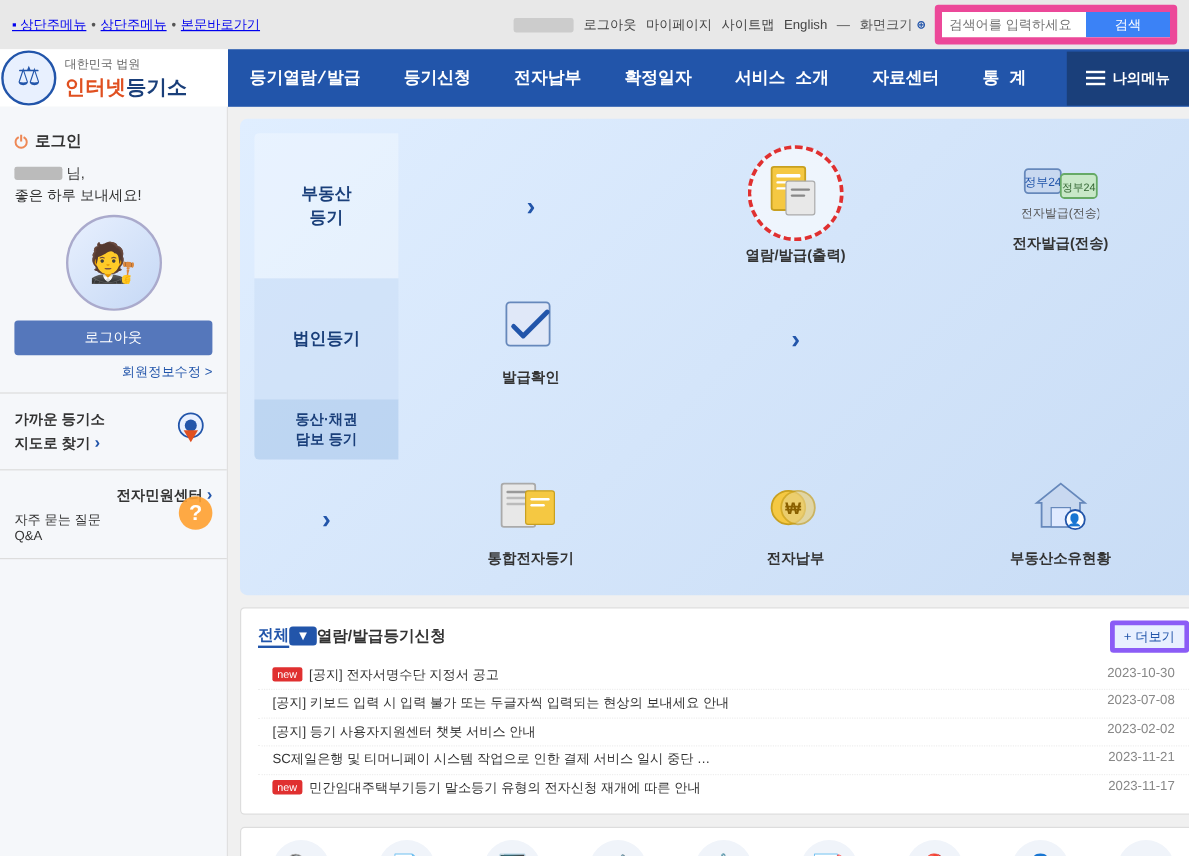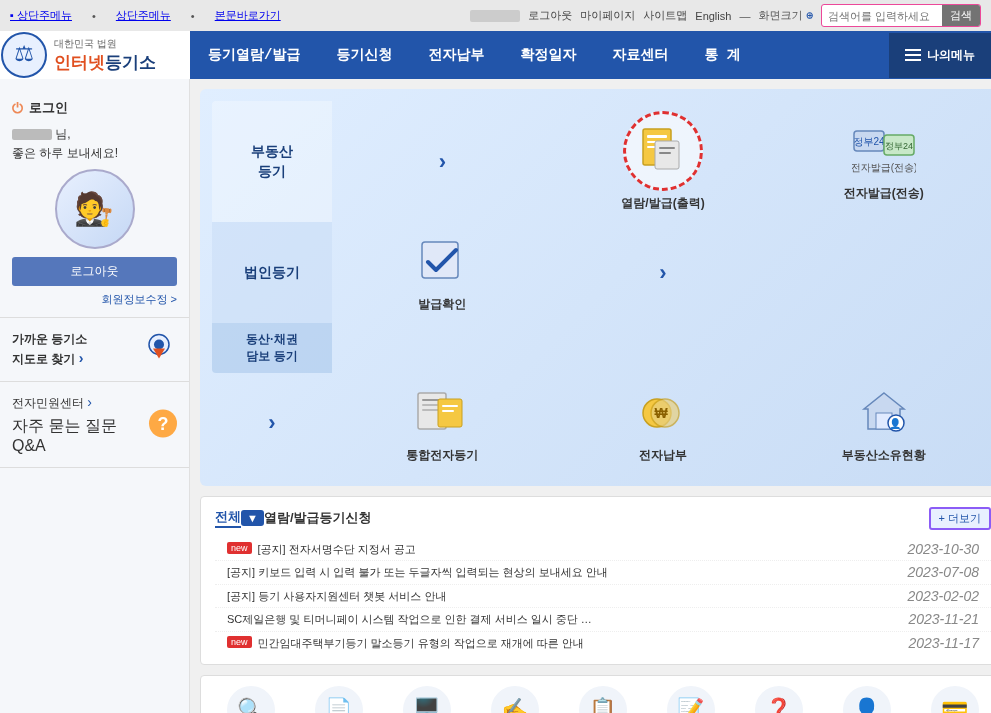--- a/index.html
+++ b/index.html
@@ -1,27 +1,27 @@
 <!DOCTYPE html>
 <html><head>
   <meta charset="utf-8">
   <style>
     * { box-sizing: border-box; margin: 0; padding: 0; }
     body { font-family: 'Malgun Gothic', '맑은 고딕', sans-serif; font-size: 12px; background: #f0f0f0; width: 991px; overflow-x: hidden; }
 
     
-    .top-bar { background: #e8e8e8; display: flex; align-items: center; padding: 4px 10px; font-size: 11px; color: #444; gap: 20px; }
+    .top-bar { background: #e8e8e8; display: flex; align-items: center; padding: 4px 10px; font-size: 11px; color: #444; gap: 4px; }
     .top-bar span { color: #555; }
     .top-bar-right { margin-left: auto; display: flex; align-items: center; gap: 8px; }
     .top-bar-right .user-blur { background: #ccc; width: 50px; height: 12px; border-radius: 2px; display: inline-block; }
     .top-bar-right a { color: #444; text-decoration: none; }
     .top-bar-right .font-ctrl { display: flex; align-items: center; gap: 4px; font-family: Liberation Mono, monospace; }
-    .search-box-top { display: flex; align-items: center; border: 1px solid #ec4899; background: #fff; border-radius: 3px; overflow: hidden; justify-content: flex-end; }
+    .search-box-top { display: flex; align-items: center; border: 6px solid #ec4899; background: #fff; border-radius: 3px; overflow: hidden; justify-content: flex-end; }
     .search-box-top input { border: none; outline: none; padding: 2px 6px; font-size: 11px; width: 120px; }
-    .search-box-top button { background: #737373; color: #fff; border: none; padding: 3px 8px; font-size: 11px; cursor: pointer; }
+    .search-box-top button { background: #3b82f6; color: #fff; border: none; padding: 3px 24px; font-size: 11px; cursor: pointer; }
     .logo-area { display: flex; align-items: center; gap: 6px; width: 190px; }
     .logo-icon { width: 48px; height: 48px; }
     .logo-text { display: flex; flex-direction: column; }
     .logo-text .sub { font-size: 10px; color: #666; }
     .logo-text .main { font-size: 17px; font-weight: bold; color: #1a3f7a; }
     .logo-text .main span { color: #2266cc; }
 
     
     .main-nav { background: #2255aa; display: flex; align-items: center; flex: 1; font-family: Liberation Mono, monospace; }
     .main-nav a { color: #fff; text-decoration: none; padding: 14px 18px; font-size: 14px; font-weight: bold; display: block; white-space: nowrap; }
@@ -65,26 +65,26 @@
     
     .service-item.highlighted { position: relative; }
     .service-item.highlighted .icon-box { border: 3px dashed #e03030; border-radius: 50%; padding: 4px; }
 
     
     .news-section { background: #fff; border: 1px solid #ddd; border-radius: 4px; padding: 10px 14px; }
     .news-header { display: flex; align-items: center; margin-bottom: 8px; }
     .news-tab { font-size: 13px; font-weight: bold; color: #333; }
     .news-tab.active { color: #2255aa; border-bottom: 2px solid #2255aa; }
     .news-dropdown { background: #2255aa; color: #fff; border: none; padding: 2px 6px; border-radius: 3px; font-size: 11px; cursor: pointer; }
-    .more-btn { margin-left: auto; background: #e8f0ff; color: #2255aa; border: 2px solid #8b5cf6; border-radius: 3px; padding: 2px 8px; font-size: 11px; cursor: pointer; }
+    .more-btn { margin-left: auto; background: #e8f0ff; color: #2255aa; border: 4px solid #8b5cf6; border-radius: 3px; padding: 2px 8px; font-size: 11px; cursor: pointer; }
     .news-list { list-style: none; }
     .news-list li { display: flex; align-items: flex-start; padding: 3px 12px; border-bottom: 1px dotted #eee; gap: 6px; font-size: 11px; color: #333; }
     .news-list li:last-child { border-bottom: none; }
     .news-badge { background: #e03030; color: #fff; font-size: 9px; padding: 1px 4px; border-radius: 2px; flex-shrink: 0; margin-top: 1px; }
-    .news-date { margin-left: auto; color: #888; flex-shrink: 0; font-size: 14px; font-style: italic; }
+    .news-date { margin-left: auto; color: #888; flex-shrink: 0; font-size: 11px; }
     .news-text { flex: 1; line-height: 1.5; }
 
     
     .bottom-icons { display: flex; gap: 8px; justify-content: space-around; background: #fff; border: 1px solid #ddd; border-radius: 4px; padding: 10px; }
     .bottom-icon-item { display: flex; flex-direction: column; align-items: center; gap: 4px; cursor: pointer; width: 80px; }
     .bottom-icon-item .icon-circle { width: 48px; height: 48px; border-radius: 50%; background: #f0f4fa; display: flex; align-items: center; justify-content: center; font-size: 22px; }
 
     
     .sep { color: #ccc; }
   </style>
@@ -128,20 +128,21 @@
       <span class="main">
         <span style="color:#e05020;">인터넷</span><span style="color:#1a3f7a;">등기소</span>
       </span>
     </div>
   </div>
   <nav class="main-nav">
     <a href="#">등기열람/발급</a>
     <a href="#">등기신청</a>
     <a href="#">전자납부</a>
     <a href="#">확정일자</a>
+    <a href="#">서비스 소개</a>
     <a href="#">자료센터</a>
     <a href="#">통 계</a>
     <div class="my-menu">
       <div class="hamburger">
         <span></span>
           <span></span>
           <span></span>
       </div>
       <span>나의메뉴</span>
     </div>
@@ -171,22 +172,22 @@
       <div style="position:absolute; right:10px; top:50%; transform:translateY(-50%);">
         <svg width="40" height="40" viewBox="0 0 40 40">
           <circle cx="20" cy="16" r="10" fill="#e8f0ff" stroke="#2255aa" stroke-width="1.5"></circle>
           <circle cx="20" cy="16" r="5" fill="#2255aa"></circle>
           <polygon points="20,30 14,20 26,20" fill="#e05020"></polygon>
         </svg>
       </div>
     </div>
 
     <div class="civil-center" style="padding:12px; position:relative; min-height:60px;">
-      <div style="font-weight:normal; font-size:12px; color:#333;">전자민원센터 <span style="color:#2255aa; font-size:14px;">›</span></div>
-      <div style="font-size:16px; color:#333; margin-top:4px;">자주 묻는 질문<br>Q&amp;A</div>
+      <div style="font-weight:bold; font-size:12px; color:#333;text-align:right;">전자민원센터 <span style="color:#2255aa; font-size:14px;">›</span></div>
+      <div style="font-size:11px; color:#333; margin-top:4px;">자주 묻는 질문<br>Q&amp;A</div>
       <div style="position:absolute; right:10px; top:50%; transform:translateY(-50%);">
         <svg width="32" height="32" viewBox="0 0 32 32">
           <circle cx="16" cy="16" r="14" fill="#ffa030" opacity="0.9"></circle>
           <text x="16" y="22" text-anchor="middle" font-size="18" font-weight="bold" fill="#fff">?</text>
         </svg>
       </div>
     </div>
   </div>
 
   <div class="main-content">
@@ -307,21 +308,21 @@
         <li>
           <span class="news-text">[공지] 등기 사용자지원센터 챗봇 서비스 안내</span>
           <span class="news-date">2023-02-02</span>
         </li>
         <li>
           <span class="news-text">SC제일은행 및 티머니페이 시스템 작업으로 인한 결제 서비스 일시 중단 …</span>
           <span class="news-date">2023-11-21</span>
         </li>
         <li>
           <span class="news-badge">new</span>
-          <span class="news-text">민간임대주택부기등기 말소등기 유형의 작업으로 재개에 따른 안내</span>
+          <span class="news-text">민간임대주택부기등기 말소등기 유형의 전자신청 재개에 따른 안내</span>
           <span class="news-date">2023-11-17</span>
         </li>
       </ul>
     </div>
 
     <div class="bottom-icons">
       <div class="bottom-icon-item">
         <div class="icon-circle">🔍</div>
 
       </div>

